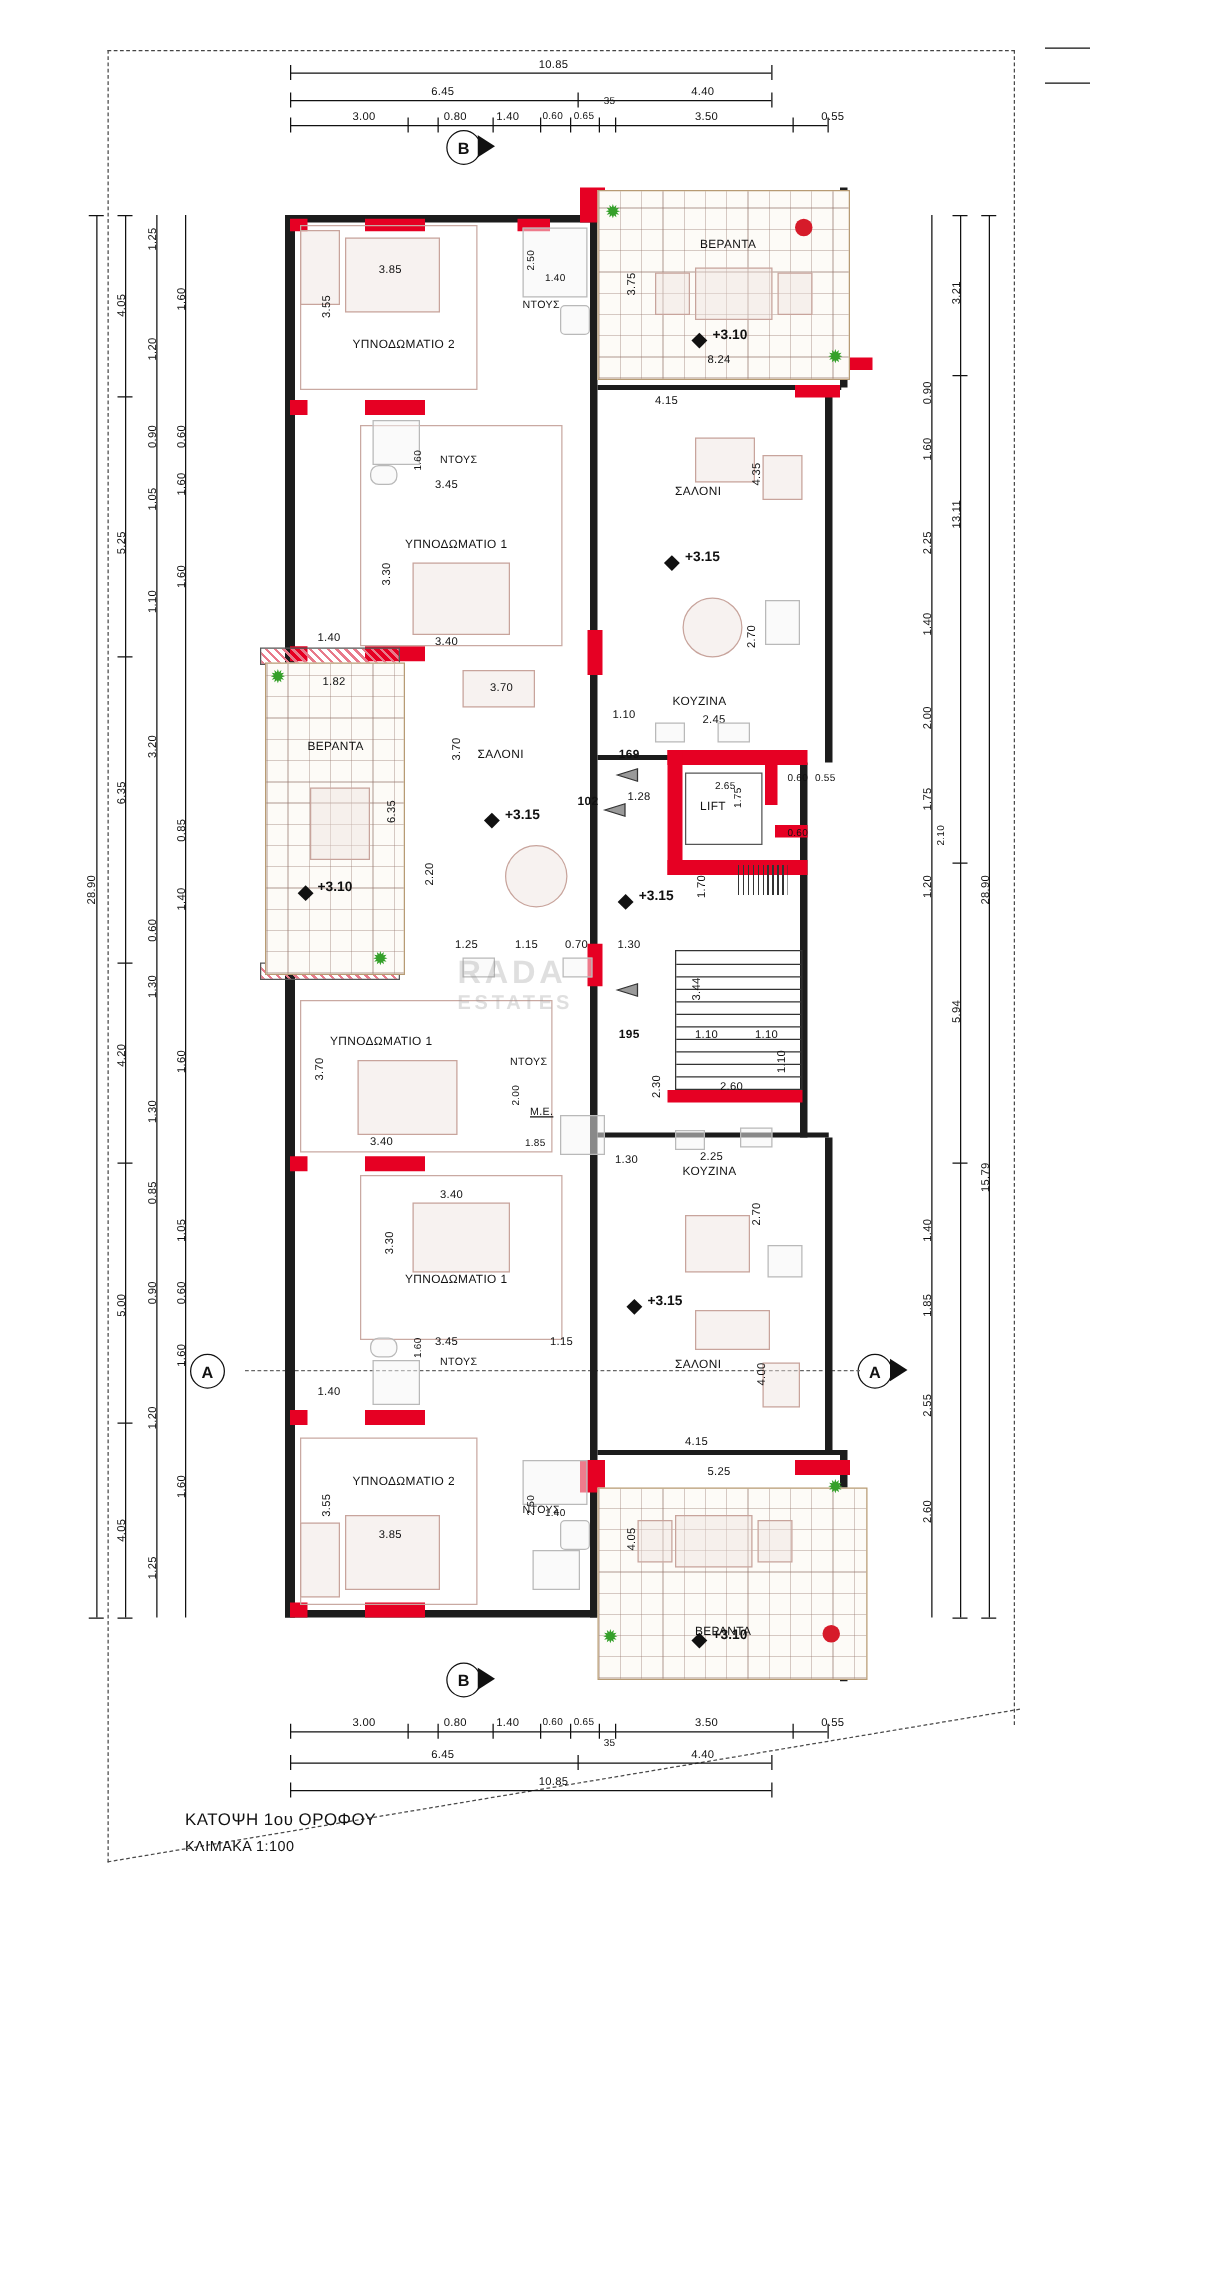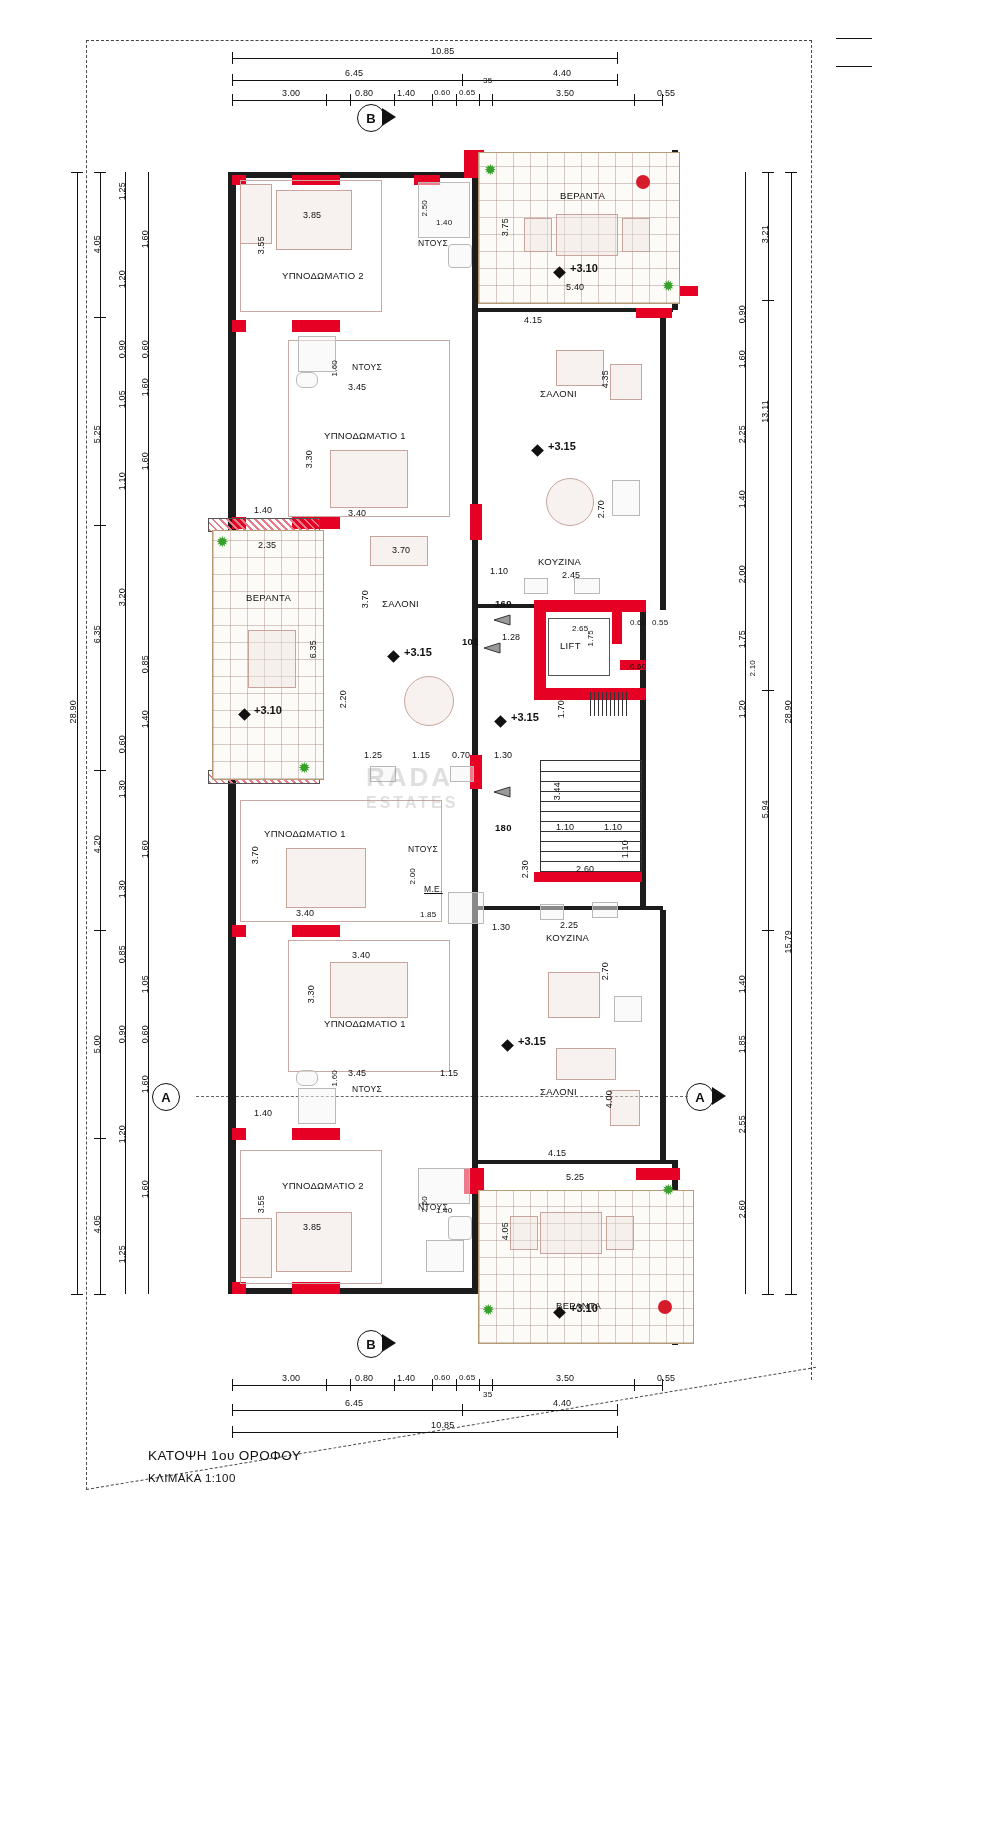--- a/index.html
+++ b/index.html
@@ -280,21 +280,21 @@
     <div class="roomtxt abs" style="left:560px;top:190px;">ΒΕΡΑΝΤΑ</div>
     <div class="reddot" style="left:636px;top:175px;"></div>
     <div class="furn" style="left:556px;top:214px;width:60px;height:40px;"></div>
     <div class="furn" style="left:524px;top:218px;width:26px;height:32px;"></div>
     <div class="furn" style="left:622px;top:218px;width:26px;height:32px;"></div>
     <div class="leveldot" style="left:555px;top:268px;"></div>
     <div class="leveltxt abs" style="left:570px;top:262px;">+3.10</div>
     <div class="plant" style="left:484px;top:162px;">✹</div>
     <div class="plant" style="left:662px;top:278px;">✹</div>
     <div class="dimtxt abs" style="left:500px;top:218px;writing-mode:vertical-rl;transform:rotate(180deg);">3.75</div>
-    <div class="dimtxt abs" style="left:566px;top:282px;">5.40</div>
+    <div class="dimtxt abs" style="left:566px;top:282px;">8.24</div>
 
     <div class="roomline" style="left:240px;top:180px;width:140px;height:130px;"></div>
     <div class="furn" style="left:276px;top:190px;width:74px;height:58px;"></div>
     <div class="furn" style="left:240px;top:184px;width:30px;height:58px;"></div>
     <div class="roomtxt abs" style="left:282px;top:270px;">ΥΠΝΟΔΩΜΑΤΙΟ 2</div>
     <div class="dimtxt abs" style="left:303px;top:210px;">3.85</div>
     <div class="dimtxt abs" style="left:256px;top:236px;writing-mode:vertical-rl;transform:rotate(180deg);">3.55</div>
     <div class="furn2" style="left:418px;top:182px;width:50px;height:54px;"></div>
     <div class="roomtxt abs" style="left:418px;top:238px;font-size:8.5px;">ΝΤΟΥΣ</div>
     <div class="dimtxt abs" style="left:420px;top:200px;writing-mode:vertical-rl;transform:rotate(180deg);font-size:8px;">2.50</div>
@@ -317,21 +317,21 @@
     <div class="furn2" style="left:574px;top:578px;width:24px;height:14px;"></div>
     <div class="furn2" style="left:524px;top:578px;width:22px;height:14px;"></div>
 
     <div class="tile" style="left:212px;top:530px;width:110px;height:248px;"></div>
     <div class="roomtxt abs" style="left:246px;top:592px;">ΒΕΡΑΝΤΑ</div>
     <div class="furn" style="left:248px;top:630px;width:46px;height:56px;"></div>
     <div class="leveldot" style="left:240px;top:710px;"></div>
     <div class="leveltxt abs" style="left:254px;top:704px;">+3.10</div>
     <div class="plant" style="left:216px;top:534px;">✹</div>
     <div class="plant" style="left:298px;top:760px;">✹</div>
-    <div class="dimtxt abs" style="left:258px;top:540px;">2.35</div>
+    <div class="dimtxt abs" style="left:258px;top:540px;">1.82</div>
     <div class="dimtxt abs" style="left:308px;top:640px;writing-mode:vertical-rl;transform:rotate(180deg);">6.35</div>
 
     <div class="roomtxt abs" style="left:382px;top:598px;">ΣΑΛΟΝΙ</div>
     <div class="furn" style="left:370px;top:536px;width:56px;height:28px;"></div>
     <div class="furn" style="left:404px;top:676px;width:48px;height:48px;border-radius:50%;"></div>
     <div class="leveldot" style="left:389px;top:652px;"></div>
     <div class="leveltxt abs" style="left:404px;top:646px;">+3.15</div>
     <div class="dimtxt abs" style="left:392px;top:545px;">3.70</div>
     <div class="dimtxt abs" style="left:360px;top:590px;writing-mode:vertical-rl;transform:rotate(180deg);">3.70</div>
     <div class="dimtxt abs" style="left:338px;top:690px;writing-mode:vertical-rl;transform:rotate(180deg);">2.20</div>
@@ -367,21 +367,21 @@
         <polygon points="18,1 2,6 18,11" fill="#9a9a9a" stroke="#333"></polygon>
       </svg>
     <div class="roomtxt abs" style="left:462px;top:636px;font-weight:600;">102</div>
     <svg class="abs" style="left:482px;top:642px;" width="20" height="12">
         <polygon points="18,1 2,6 18,11" fill="#9a9a9a" stroke="#333"></polygon>
       </svg>
     <div class="dimtxt abs" style="left:502px;top:632px;">1.28</div>
     <div class="dimtxt abs" style="left:556px;top:700px;writing-mode:vertical-rl;transform:rotate(180deg);">1.70</div>
     <div class="leveldot" style="left:496px;top:717px;"></div>
     <div class="leveltxt abs" style="left:511px;top:711px;">+3.15</div>
-    <div class="roomtxt abs" style="left:495px;top:822px;font-weight:600;">180</div>
+    <div class="roomtxt abs" style="left:495px;top:822px;font-weight:600;">195</div>
     <svg class="abs" style="left:492px;top:786px;" width="20" height="12">
         <polygon points="18,1 2,6 18,11" fill="#9a9a9a" stroke="#333"></polygon>
       </svg>
 
     <div class="abs" style="left:590px;top:692px;width:40px;height:24px;background:
       repeating-linear-gradient(90deg,#333 0 1px,transparent 1px 4px);"></div>
 
     <div style="position:absolute;left:540px;top:760px;width:100px;height:110px;border:1px solid #333;">
       <div class="stairln" style="left:0;top:10px;width:100px;"></div>
       <div class="stairln" style="left:0;top:20px;width:100px;"></div>

